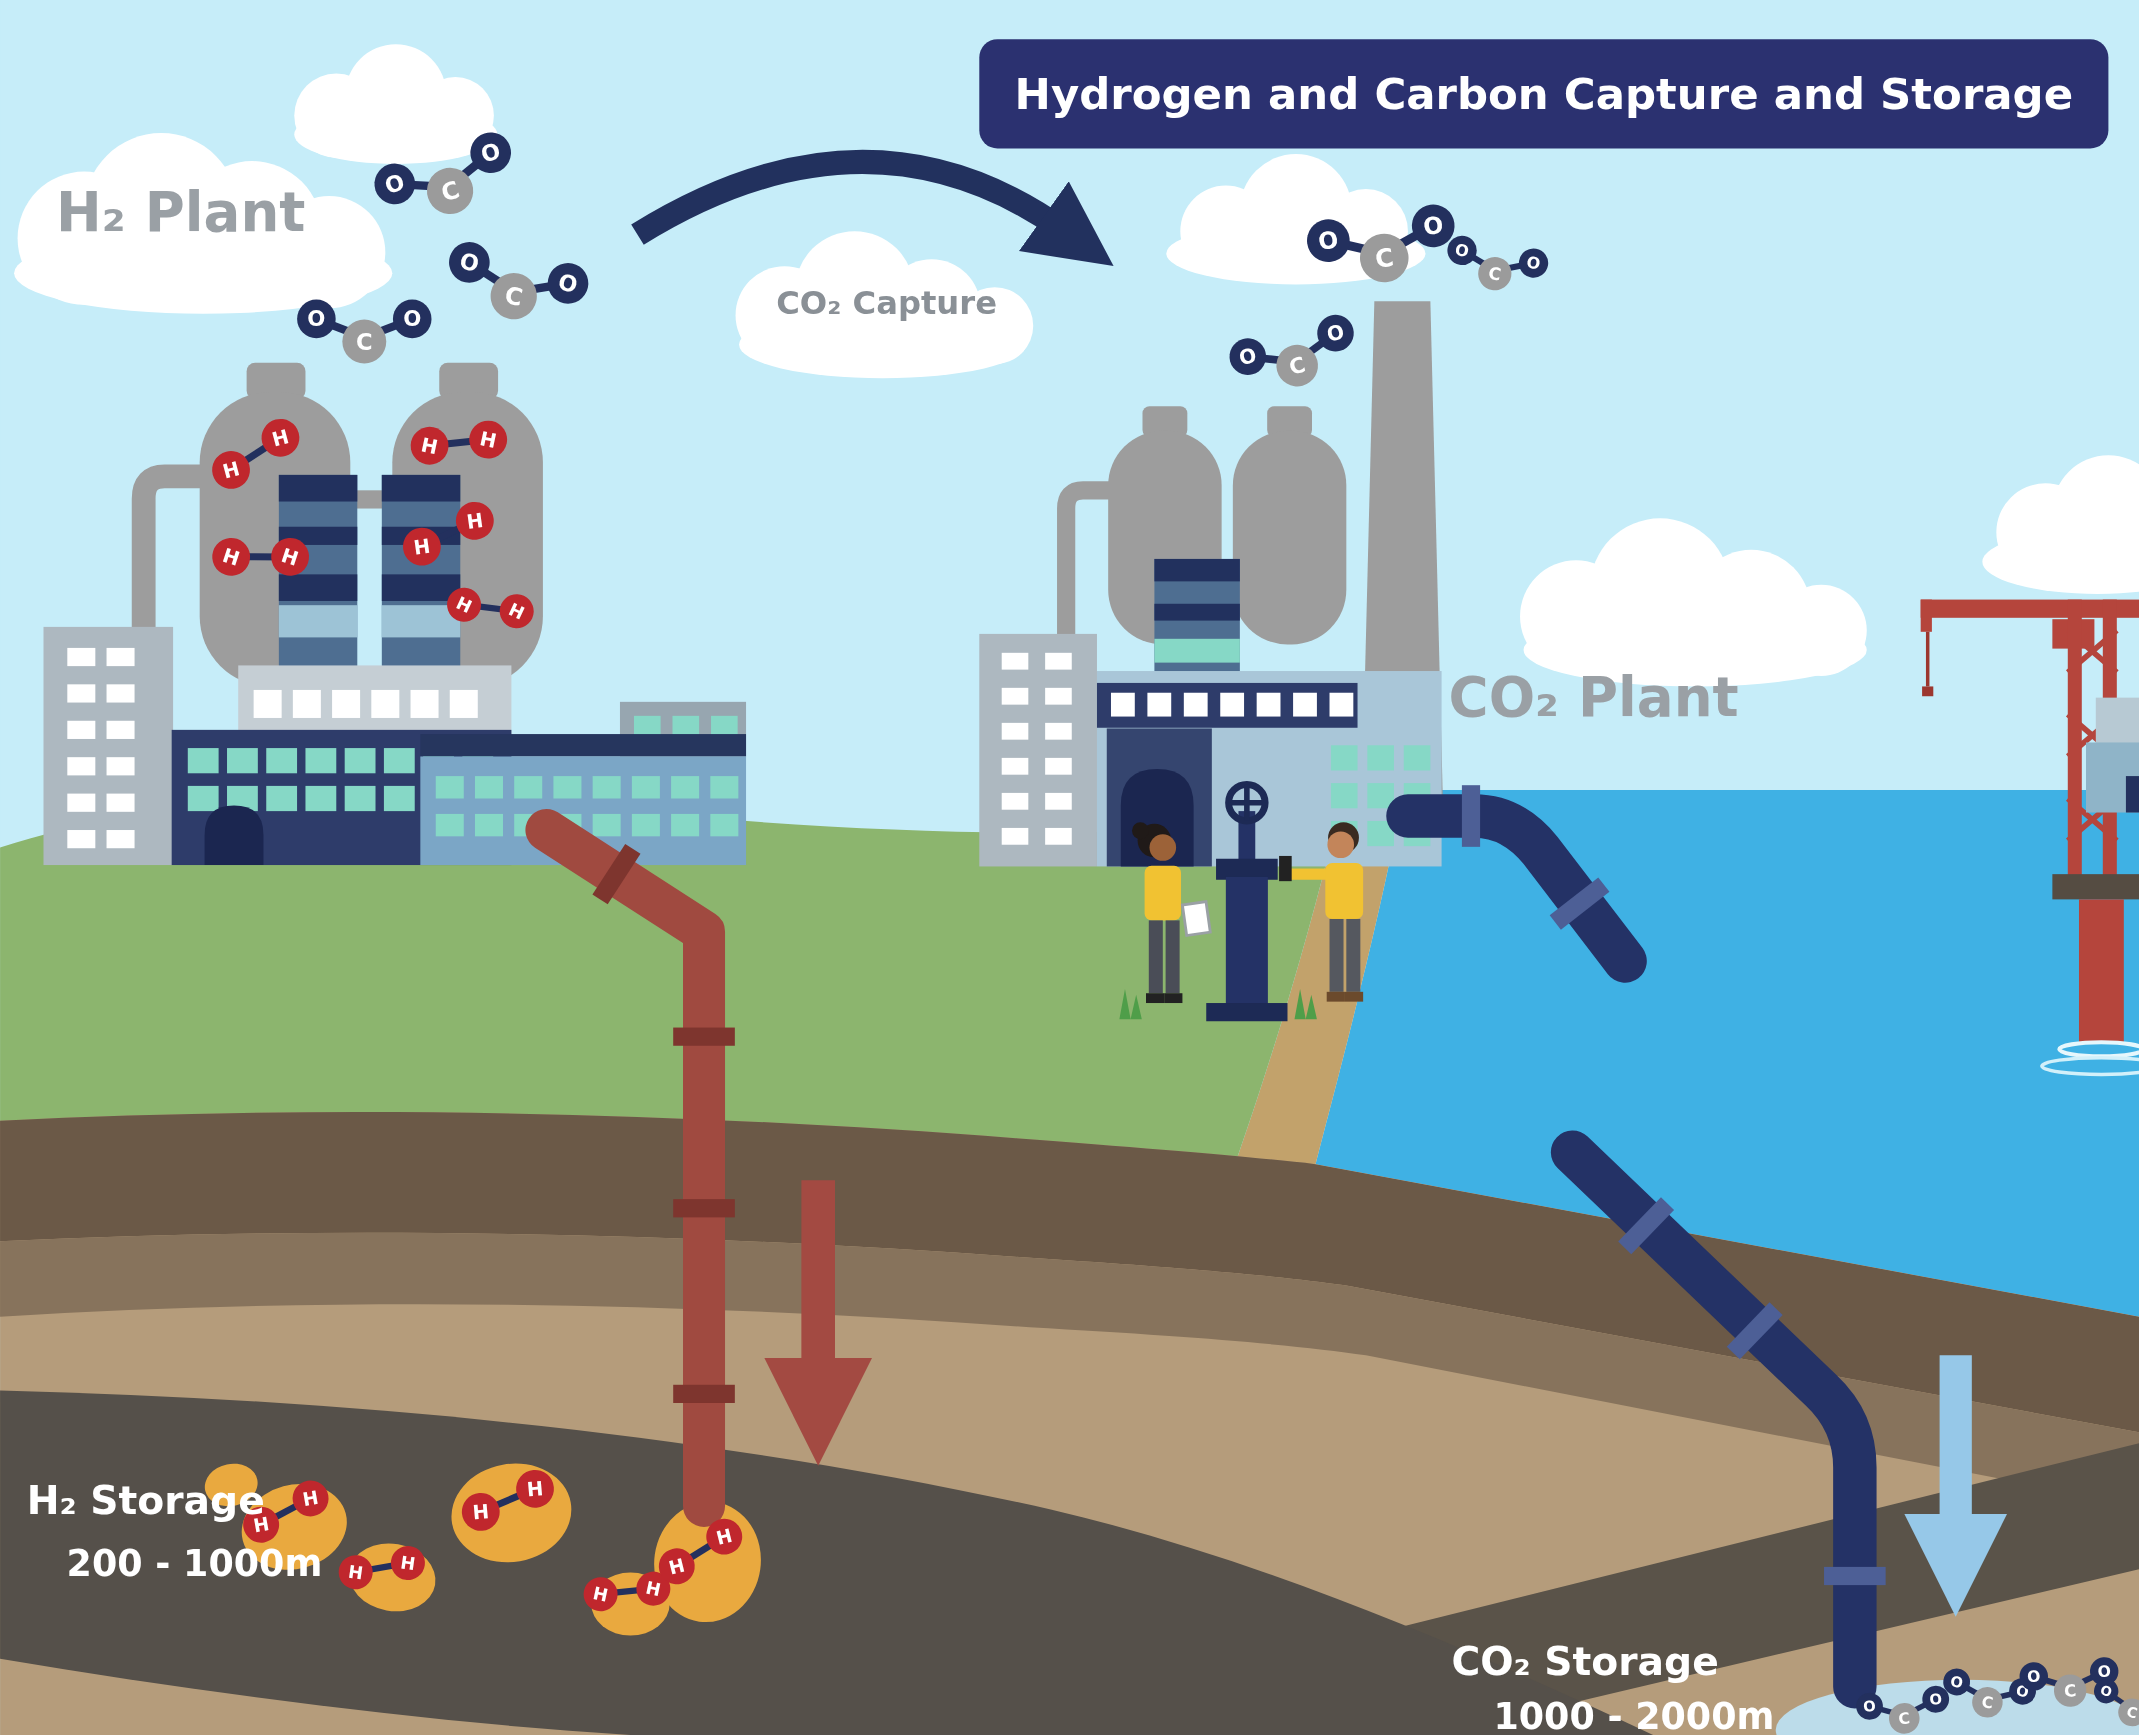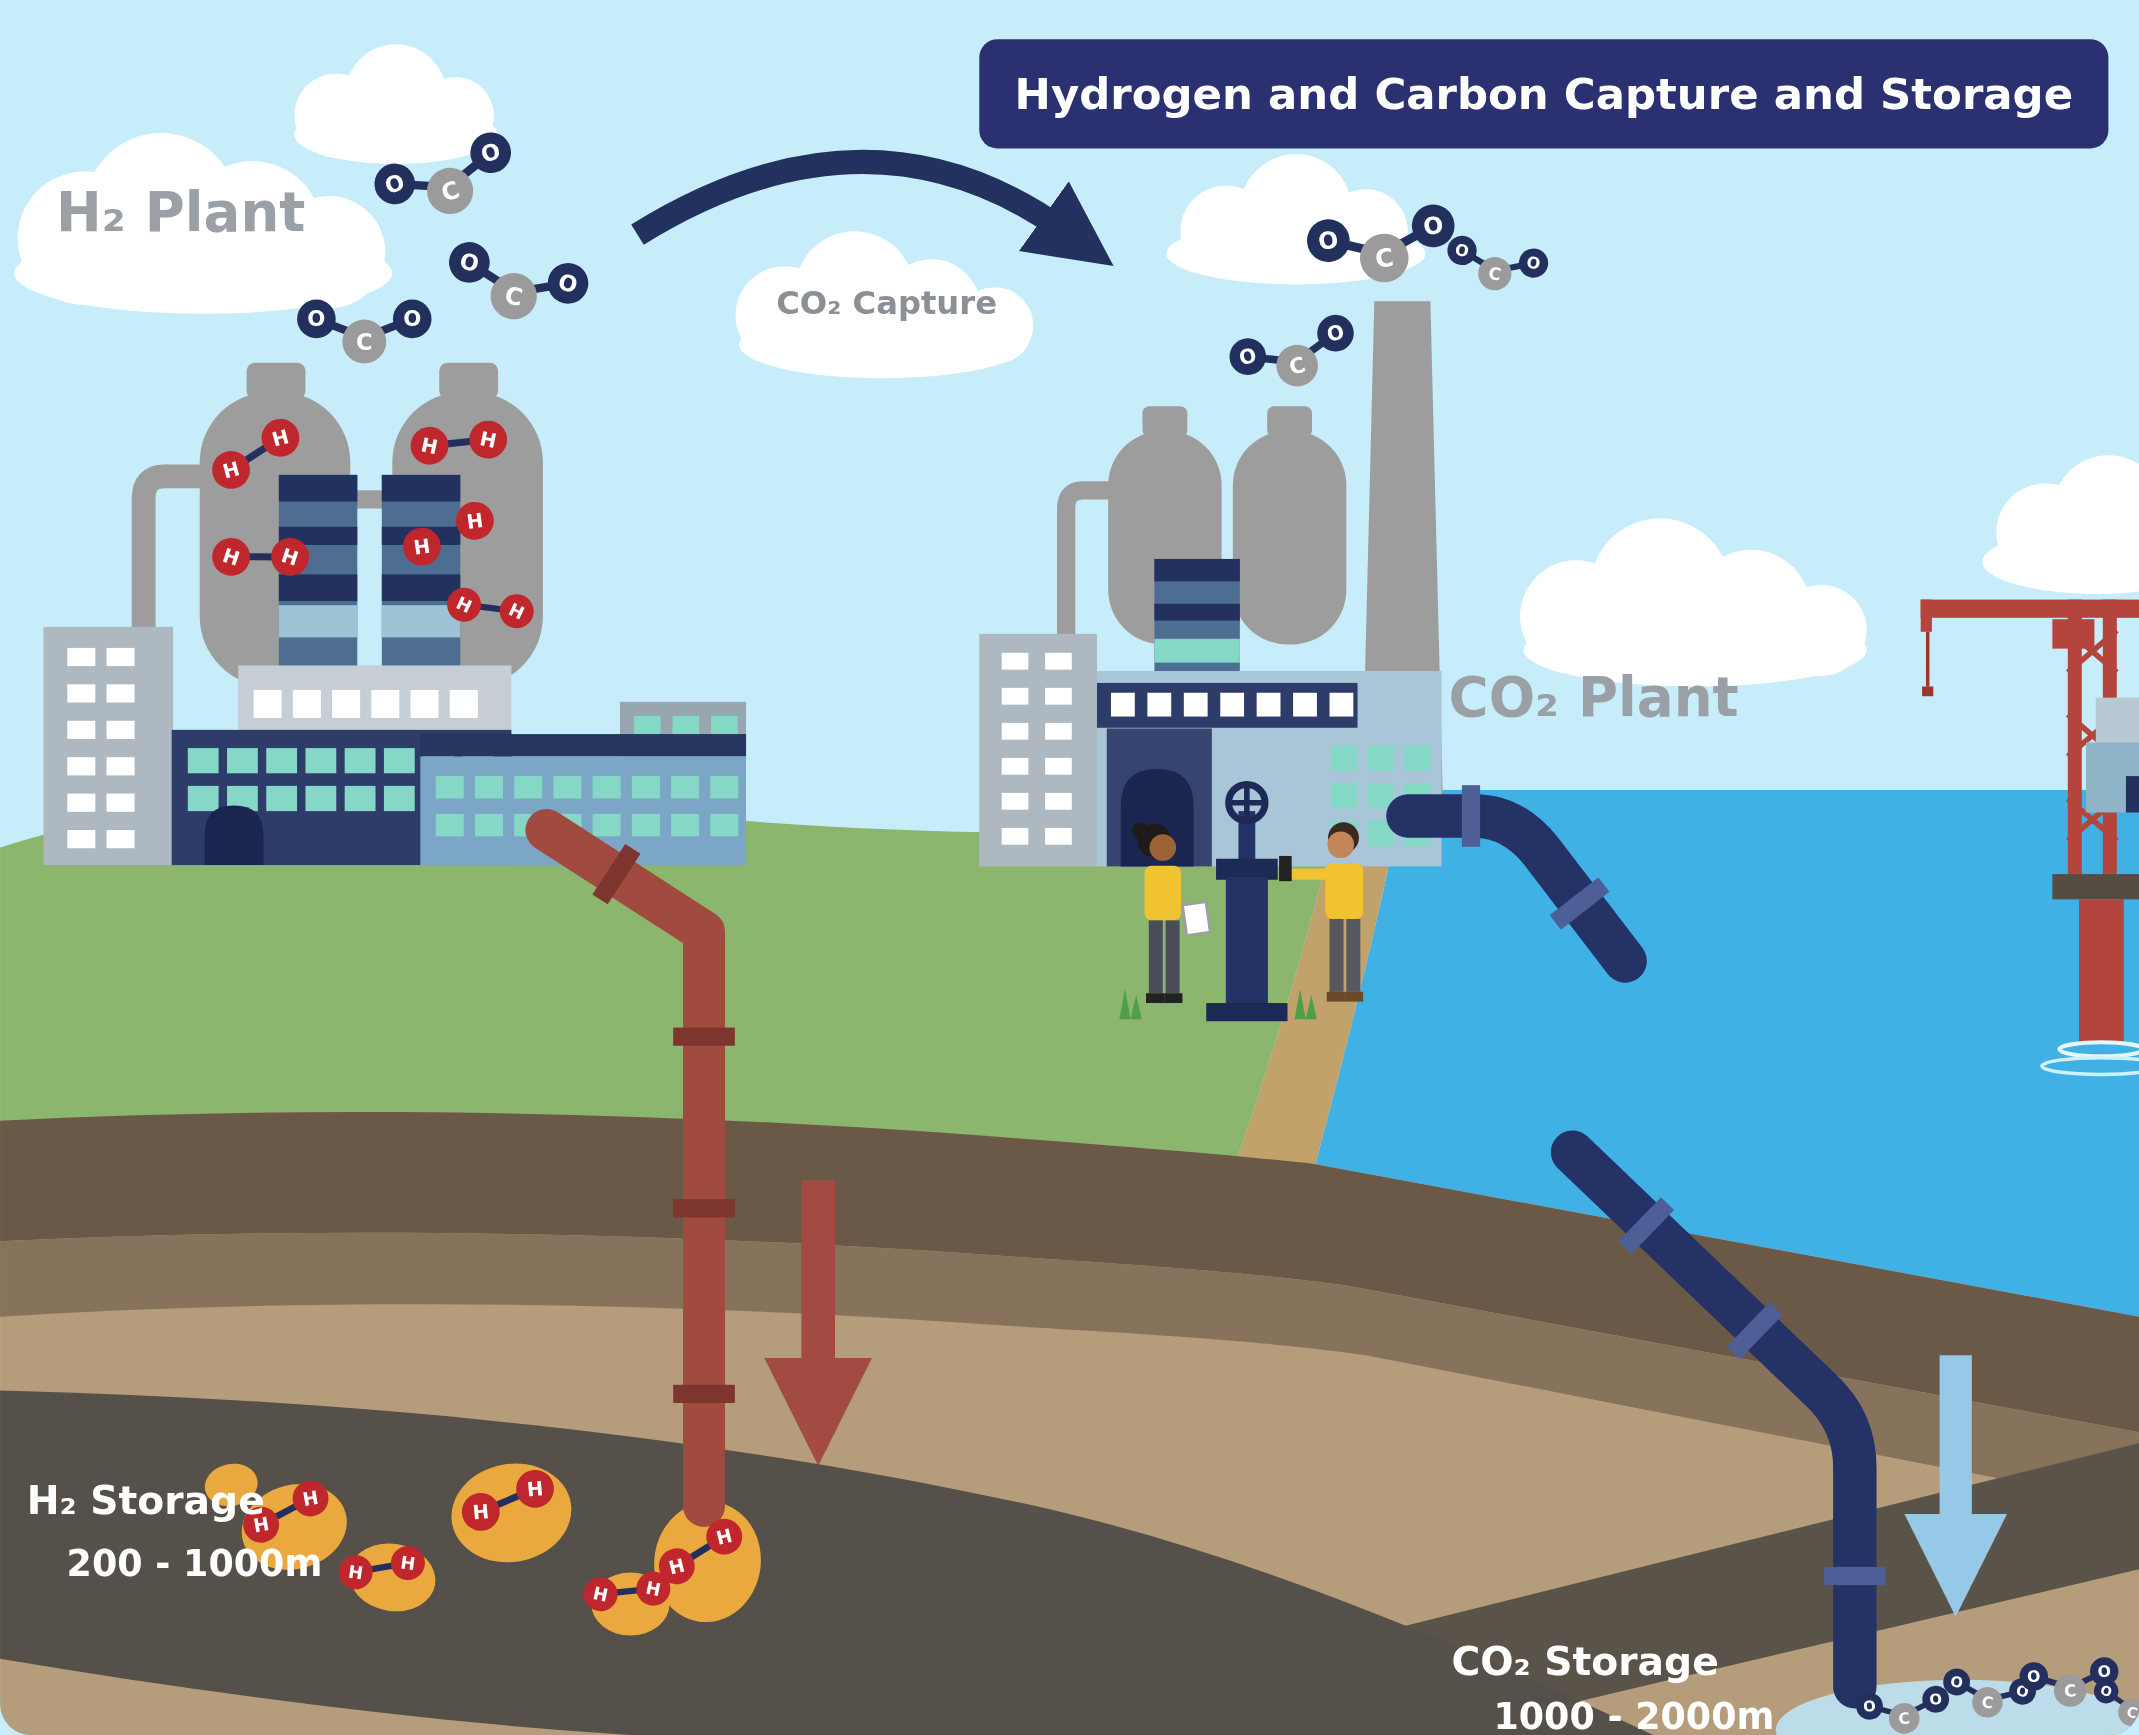--- a/index.html
+++ b/index.html
@@ -1,17 +1,17 @@
 <!DOCTYPE html>
 <html style="font-size:11.2px"><head>
 <meta charset="utf-8">
 <style>
   html,body{margin:0;padding:0;background:#c6edf9;}
   #stage{position:relative;width:2140px;height:1735px;overflow:hidden;
-         font-family:"DejaVu Sans","Liberation Sans",sans-serif;border-radius:31px;}
+         font-family:"DejaVu Sans","Liberation Sans",sans-serif;}
   svg{display:block;}
   text{font-family:"DejaVu Sans","Liberation Sans",sans-serif;}
   .moltxt{fill:#ffffff;font-weight:bold;text-anchor:middle;}
   .sky-label{fill:#9aa0a5;font-weight:bold;}
   .cap-label{fill:#8a9096;font-weight:bold;}
   .white-label{fill:#ffffff;font-weight:bold;}
   .title-text{fill:#ffffff;font-weight:bold;text-anchor:middle;}
 </style>
 </head>
 <body>

